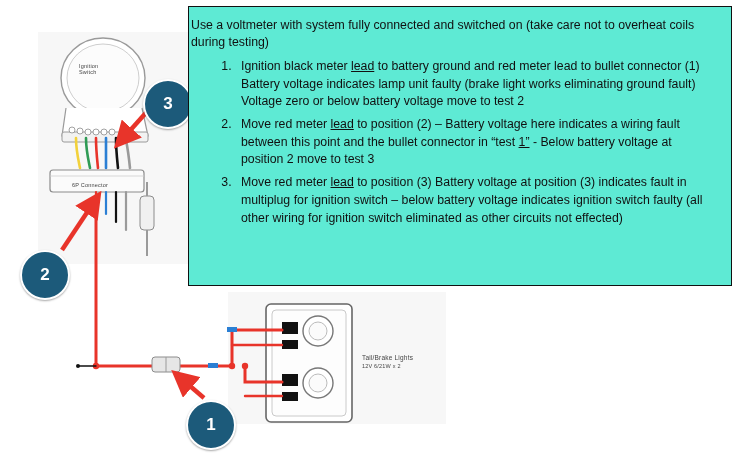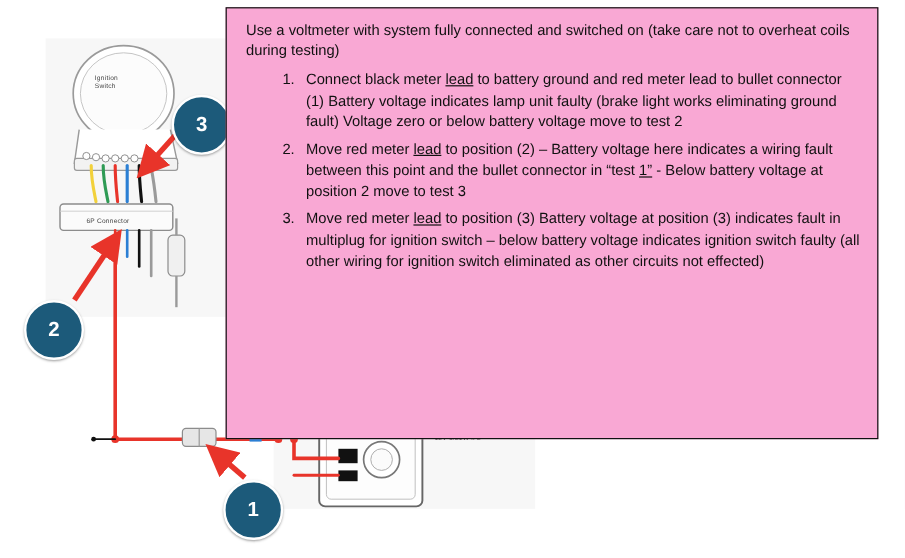--- a/index.html
+++ b/index.html
@@ -14,25 +14,25 @@
     font-family: "Liberation Sans", sans-serif;
     overflow: hidden;
   }
 
   
   #instruction-panel {
     position: absolute;
     left: 188px;
     top: 6px;
     width: 544px;
-    height: 360px;
+    height: 280px;
     border: 1px solid #111111;
-    background: #f9a8d4;
+    background: #5eead4;
     box-sizing: border-box;
-    padding: 10px 14px 8px 14px;
+    padding: 10px 14px 8px 0;
   }
   #intro-text {
     font-size: 12.3px;
     line-height: 1.42;
     color: #111111;
     margin: 0 0 6px 2px;
   }
   ol.steps {
     margin: 0;
     padding-left: 46px;
@@ -208,17 +208,17 @@
   <div class="dlabel" id="label-taillight-sub">12V 6/21W x 2</div>
 
   <div class="callout" id="callout-1">1</div>
   <div class="callout" id="callout-2">2</div>
   <div class="callout" id="callout-3">3</div>
 </div>
 
 <div id="instruction-panel">
   <p id="intro-text">Use a voltmeter with system fully connected and switched on (take care not to overheat coils during testing)</p>
   <ol class="steps" id="steps-list">
-      <li><span>Connect black meter </span><span class="u">lead</span><span> to battery ground and red meter lead to bullet connector (1) Battery voltage indicates lamp unit faulty (brake light works eliminating ground fault) Voltage zero or below battery voltage move to test 2</span></li>
+      <li><span>Ignition black meter </span><span class="u">lead</span><span> to battery ground and red meter lead to bullet connector (1) Battery voltage indicates lamp unit faulty (brake light works eliminating ground fault) Voltage zero or below battery voltage move to test 2</span></li>
       <li><span>Move red meter </span><span class="u">lead</span><span> to position (2) – Battery voltage here indicates a wiring fault between this point and the bullet connector in “test </span><span class="u">1”</span><span> - Below battery voltage at position 2 move to test 3</span></li>
       <li><span>Move red meter </span><span class="u">lead</span><span> to position (3) Battery voltage at position (3) indicates fault in multiplug for ignition switch – below battery voltage indicates ignition switch faulty (all other wiring for ignition switch eliminated as other circuits not effected)</span></li>
     </ol>
 </div>
 
 </body></html>

